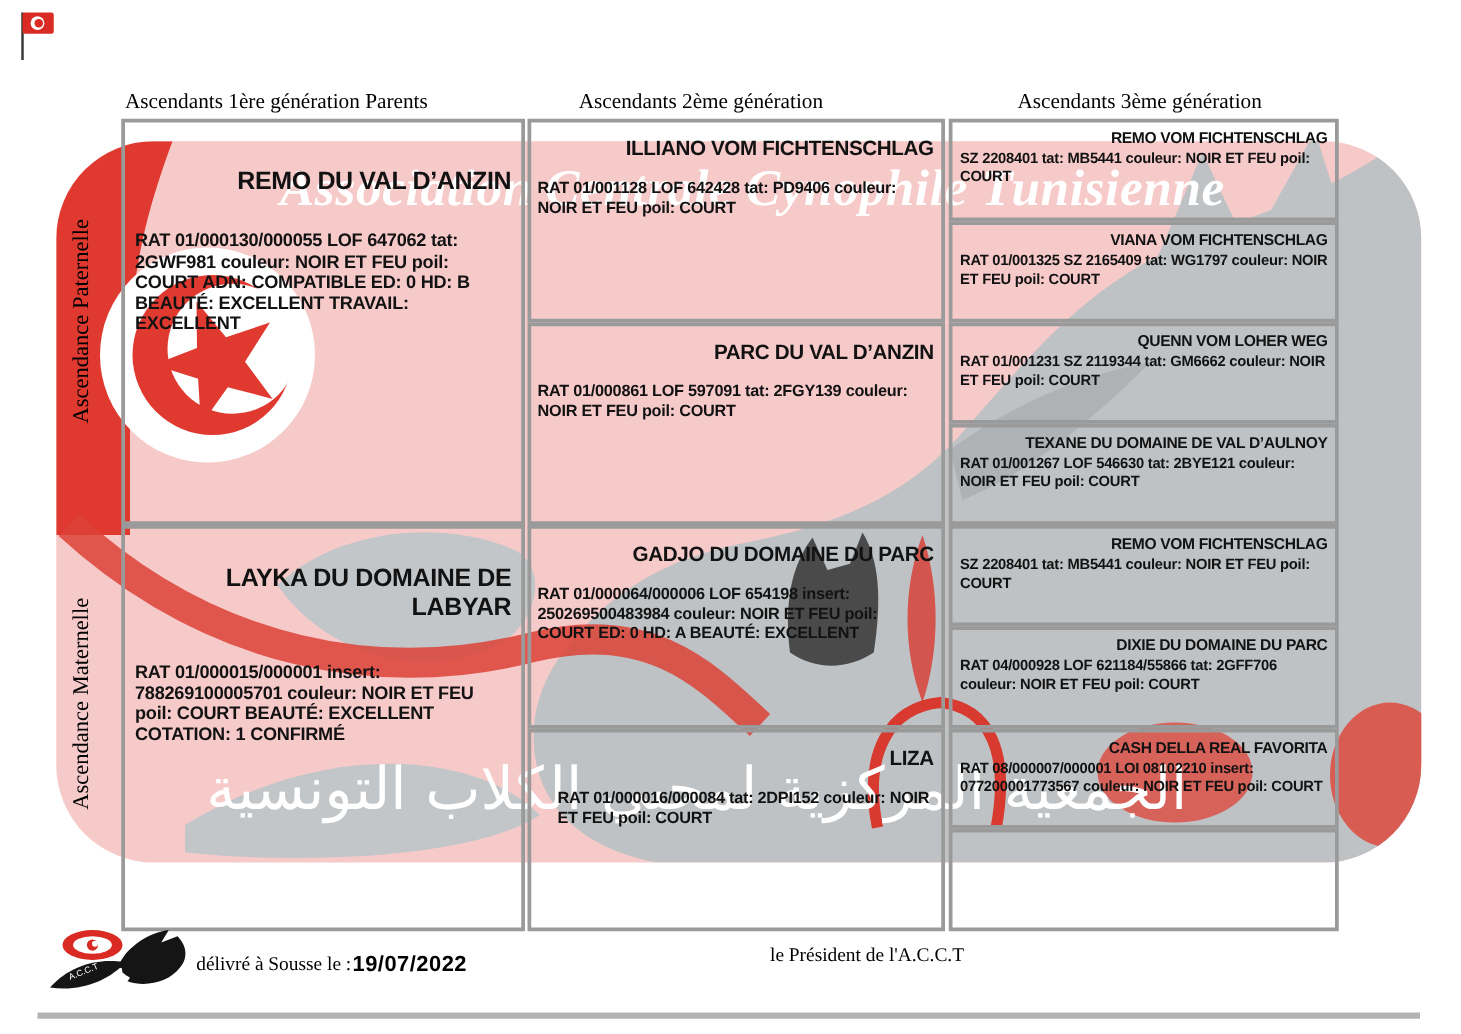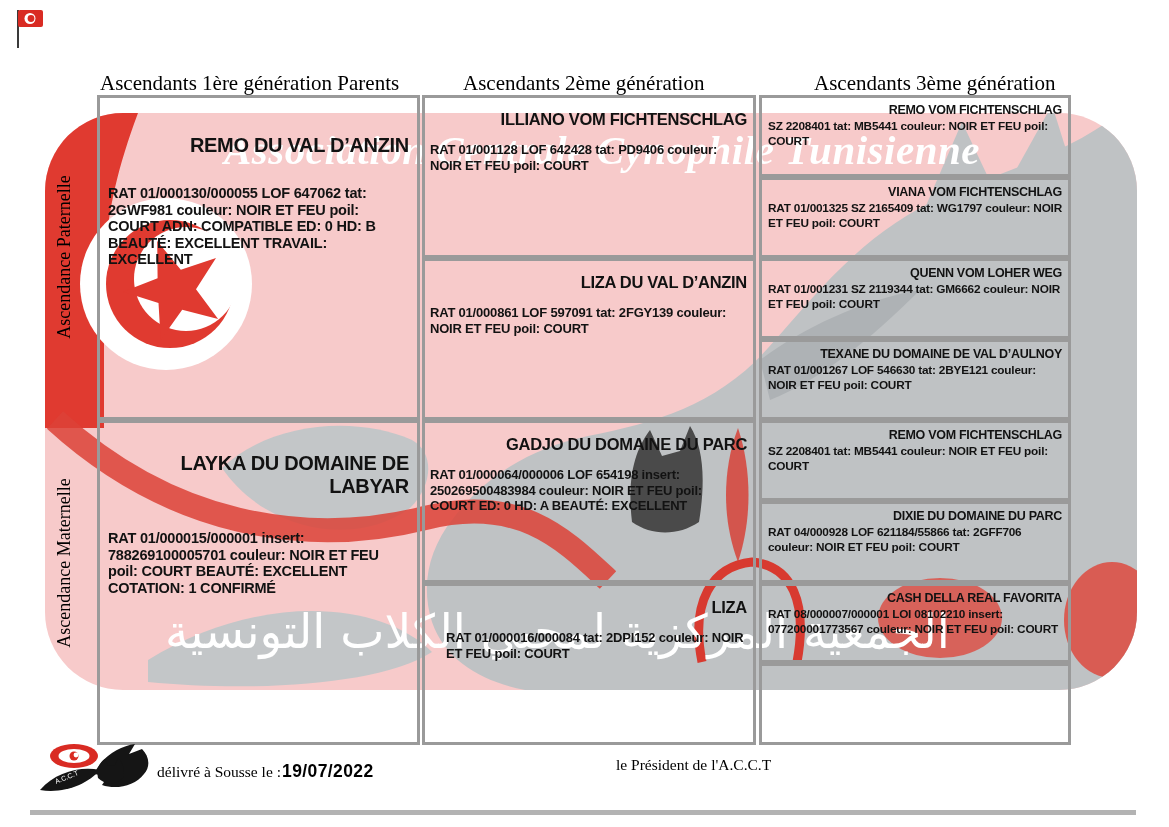--- a/index.html
+++ b/index.html
@@ -7,21 +7,21 @@
         font-family:"Liberation Sans",sans-serif;}
   svg{display:block;}
   .bg-art{position:absolute;left:0;top:0;z-index:1;}
   .wm-latin{position:absolute;left:224px;top:126px;z-index:3;white-space:nowrap;
     font-family:"Liberation Serif",serif;font-style:italic;font-weight:bold;
     font-size:41px;color:#ffffff;letter-spacing:0.5px;text-align:center;}
   .wm-arabic{position:absolute;left:100px;top:604px;width:915px;z-index:3;direction:rtl;
     text-align:center;font-family:"DejaVu Sans",sans-serif;font-size:47px;color:#ffffff;
     white-space:nowrap;}
   .header{position:absolute;top:71px;z-index:6;color:#000;
-    font-family:"Liberation Serif",serif;font-size:21px;}
+    font-family:"Liberation Serif",serif;font-size:17px;}
   #h-gen1{left:100px;} #h-gen2{left:463px;} #h-gen3{left:814px;}
   .vlabel{position:absolute;width:220px;height:22px;line-height:22px;text-align:center;
     transform:rotate(-90deg);font-family:"Liberation Serif",serif;font-size:18px;color:#000;z-index:6;}
   #vl-pat{left:-46px;top:246px;}
   #vl-mat{left:-46px;top:552px;}
   .pbox{position:absolute;border:3px solid #9a9a9a;box-sizing:border-box;z-index:5;color:#121212;}
   .g1-0{left:97px;top:95px;width:323px;height:325px;}
   .g1-1{left:97px;top:420px;width:323px;height:325px;}
   .g2-0{left:422px;top:95px;width:334px;height:163px;}
   .g2-1{left:422px;top:258px;width:334px;height:162px;}
@@ -108,21 +108,21 @@
   <div class="pbox gen1 g1-1">
     <div class="ptitle">LAYKA DU DOMAINE DE LABYAR</div>
     <div class="pdetails">RAT 01/000015/000001 insert: 788269100005701 couleur: NOIR ET FEU poil: COURT BEAUTÉ: EXCELLENT COTATION: 1 CONFIRMÉ</div>
   </div>
 
   <div class="pbox gen2 g2-0">
     <div class="ptitle">ILLIANO VOM FICHTENSCHLAG</div>
     <div class="pdetails">RAT 01/001128 LOF 642428 tat: PD9406 couleur: NOIR ET FEU poil: COURT</div>
   </div>
   <div class="pbox gen2 g2-1">
-    <div class="ptitle">LIZA DU VAL D’ANZIN</div>
+    <div class="ptitle">PARC DU VAL D’ANZIN</div>
     <div class="pdetails">RAT 01/000861 LOF 597091 tat: 2FGY139 couleur: NOIR ET FEU poil: COURT</div>
   </div>
   <div class="pbox gen2 g2-2">
     <div class="ptitle">GADJO DU DOMAINE DU PARC</div>
     <div class="pdetails">RAT 01/000064/000006 LOF 654198 insert: 250269500483984 couleur: NOIR ET FEU poil: COURT ED: 0 HD: A BEAUTÉ: EXCELLENT</div>
   </div>
   <div class="pbox gen2 g2-3">
     <div class="ptitle">LIZA</div>
     <div class="pdetails">RAT 01/000016/000084 tat: 2DPI152 couleur: NOIR ET FEU poil: COURT</div>
   </div>

